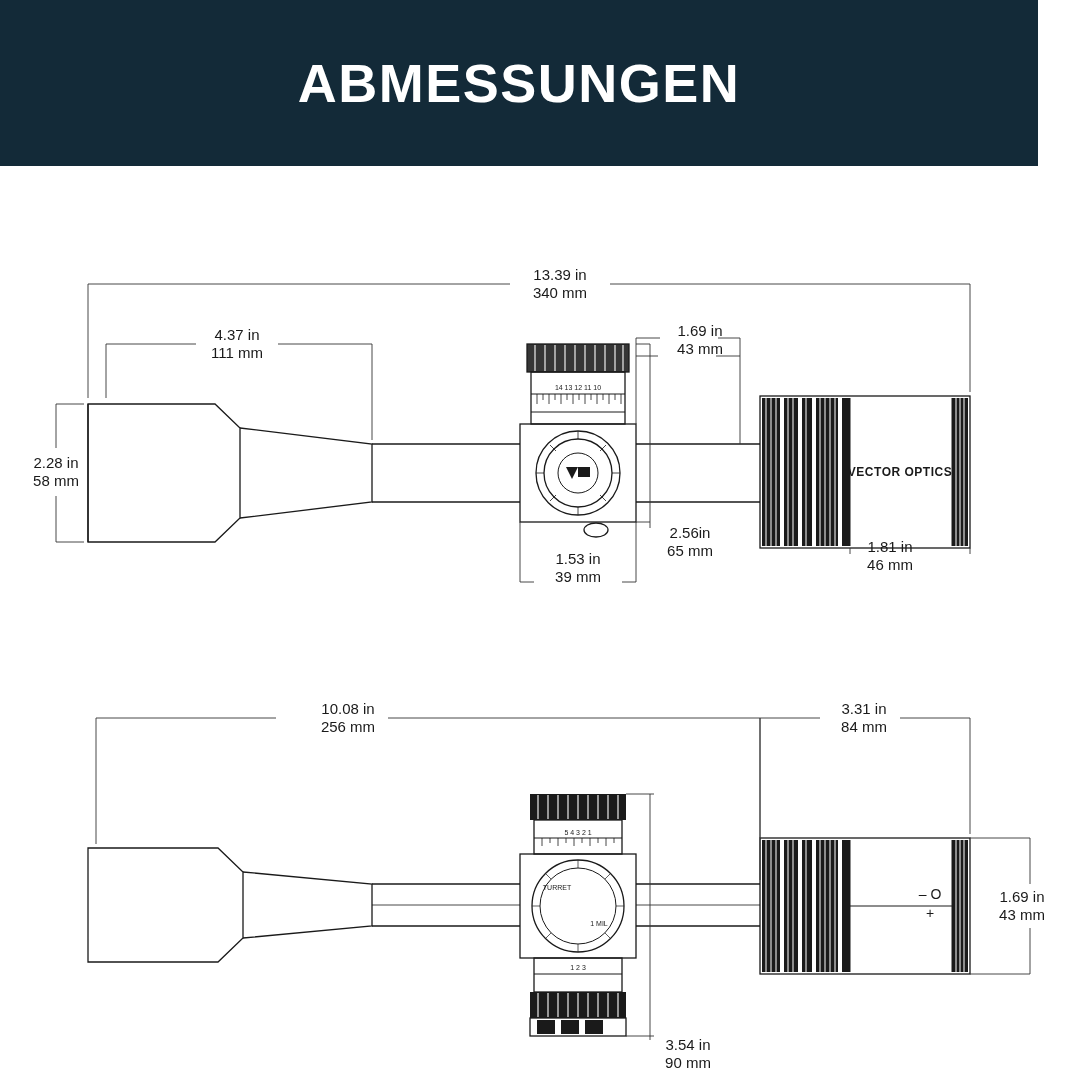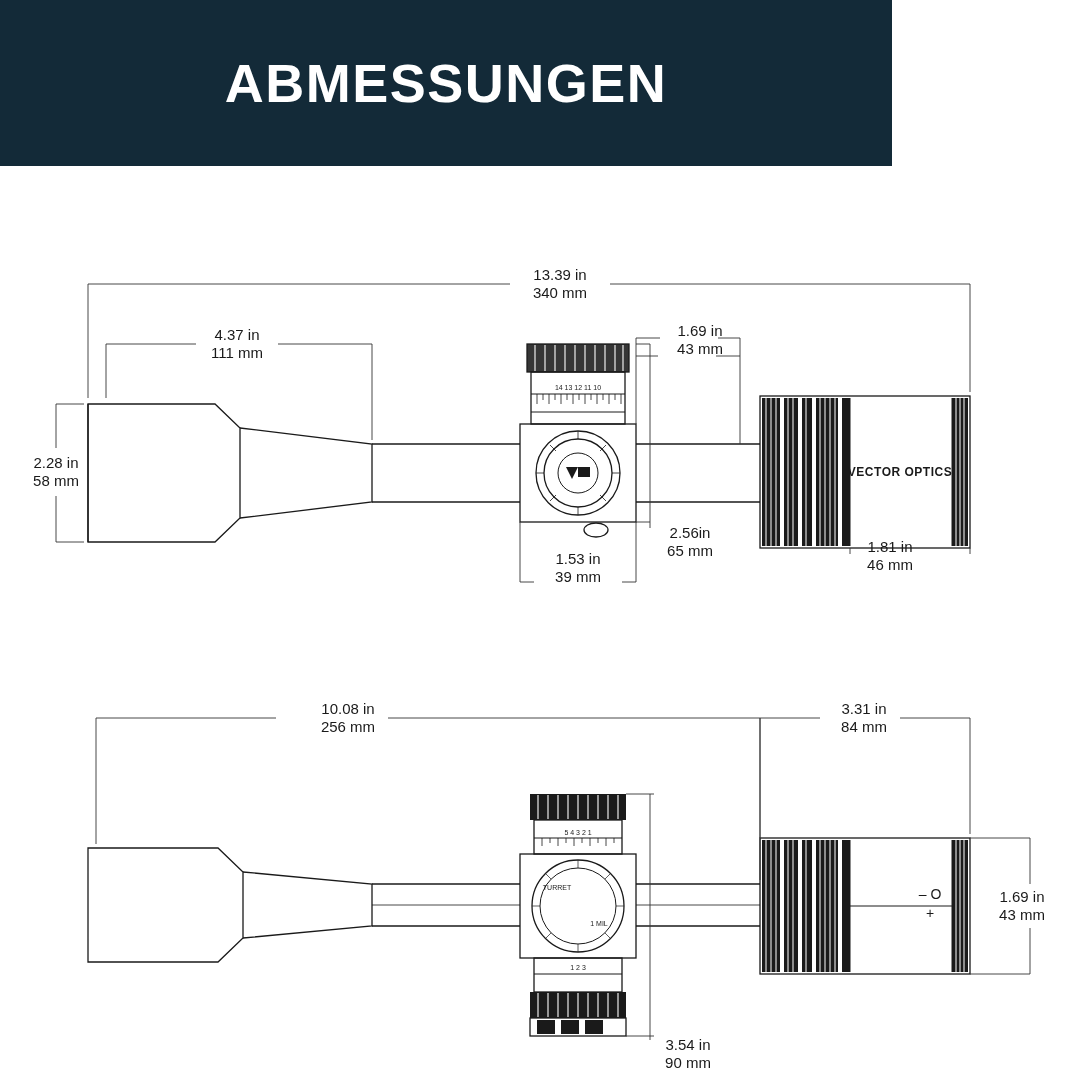--- a/index.html
+++ b/index.html
@@ -17,21 +17,21 @@
   .page {
     position: relative;
     width: 1080px;
     height: 1080px;
     background: #ffffff;
   }
   .header-band {
     position: absolute;
     left: 0;
     top: 0;
-    width: 892px;
+    width: 1038px;
     height: 166px;
     background: #132a38;
     display: flex;
     align-items: center;
     justify-content: center;
   }
   .header-title {
     color: #ffffff;
     font-size: 54px;
     font-weight: bold;

